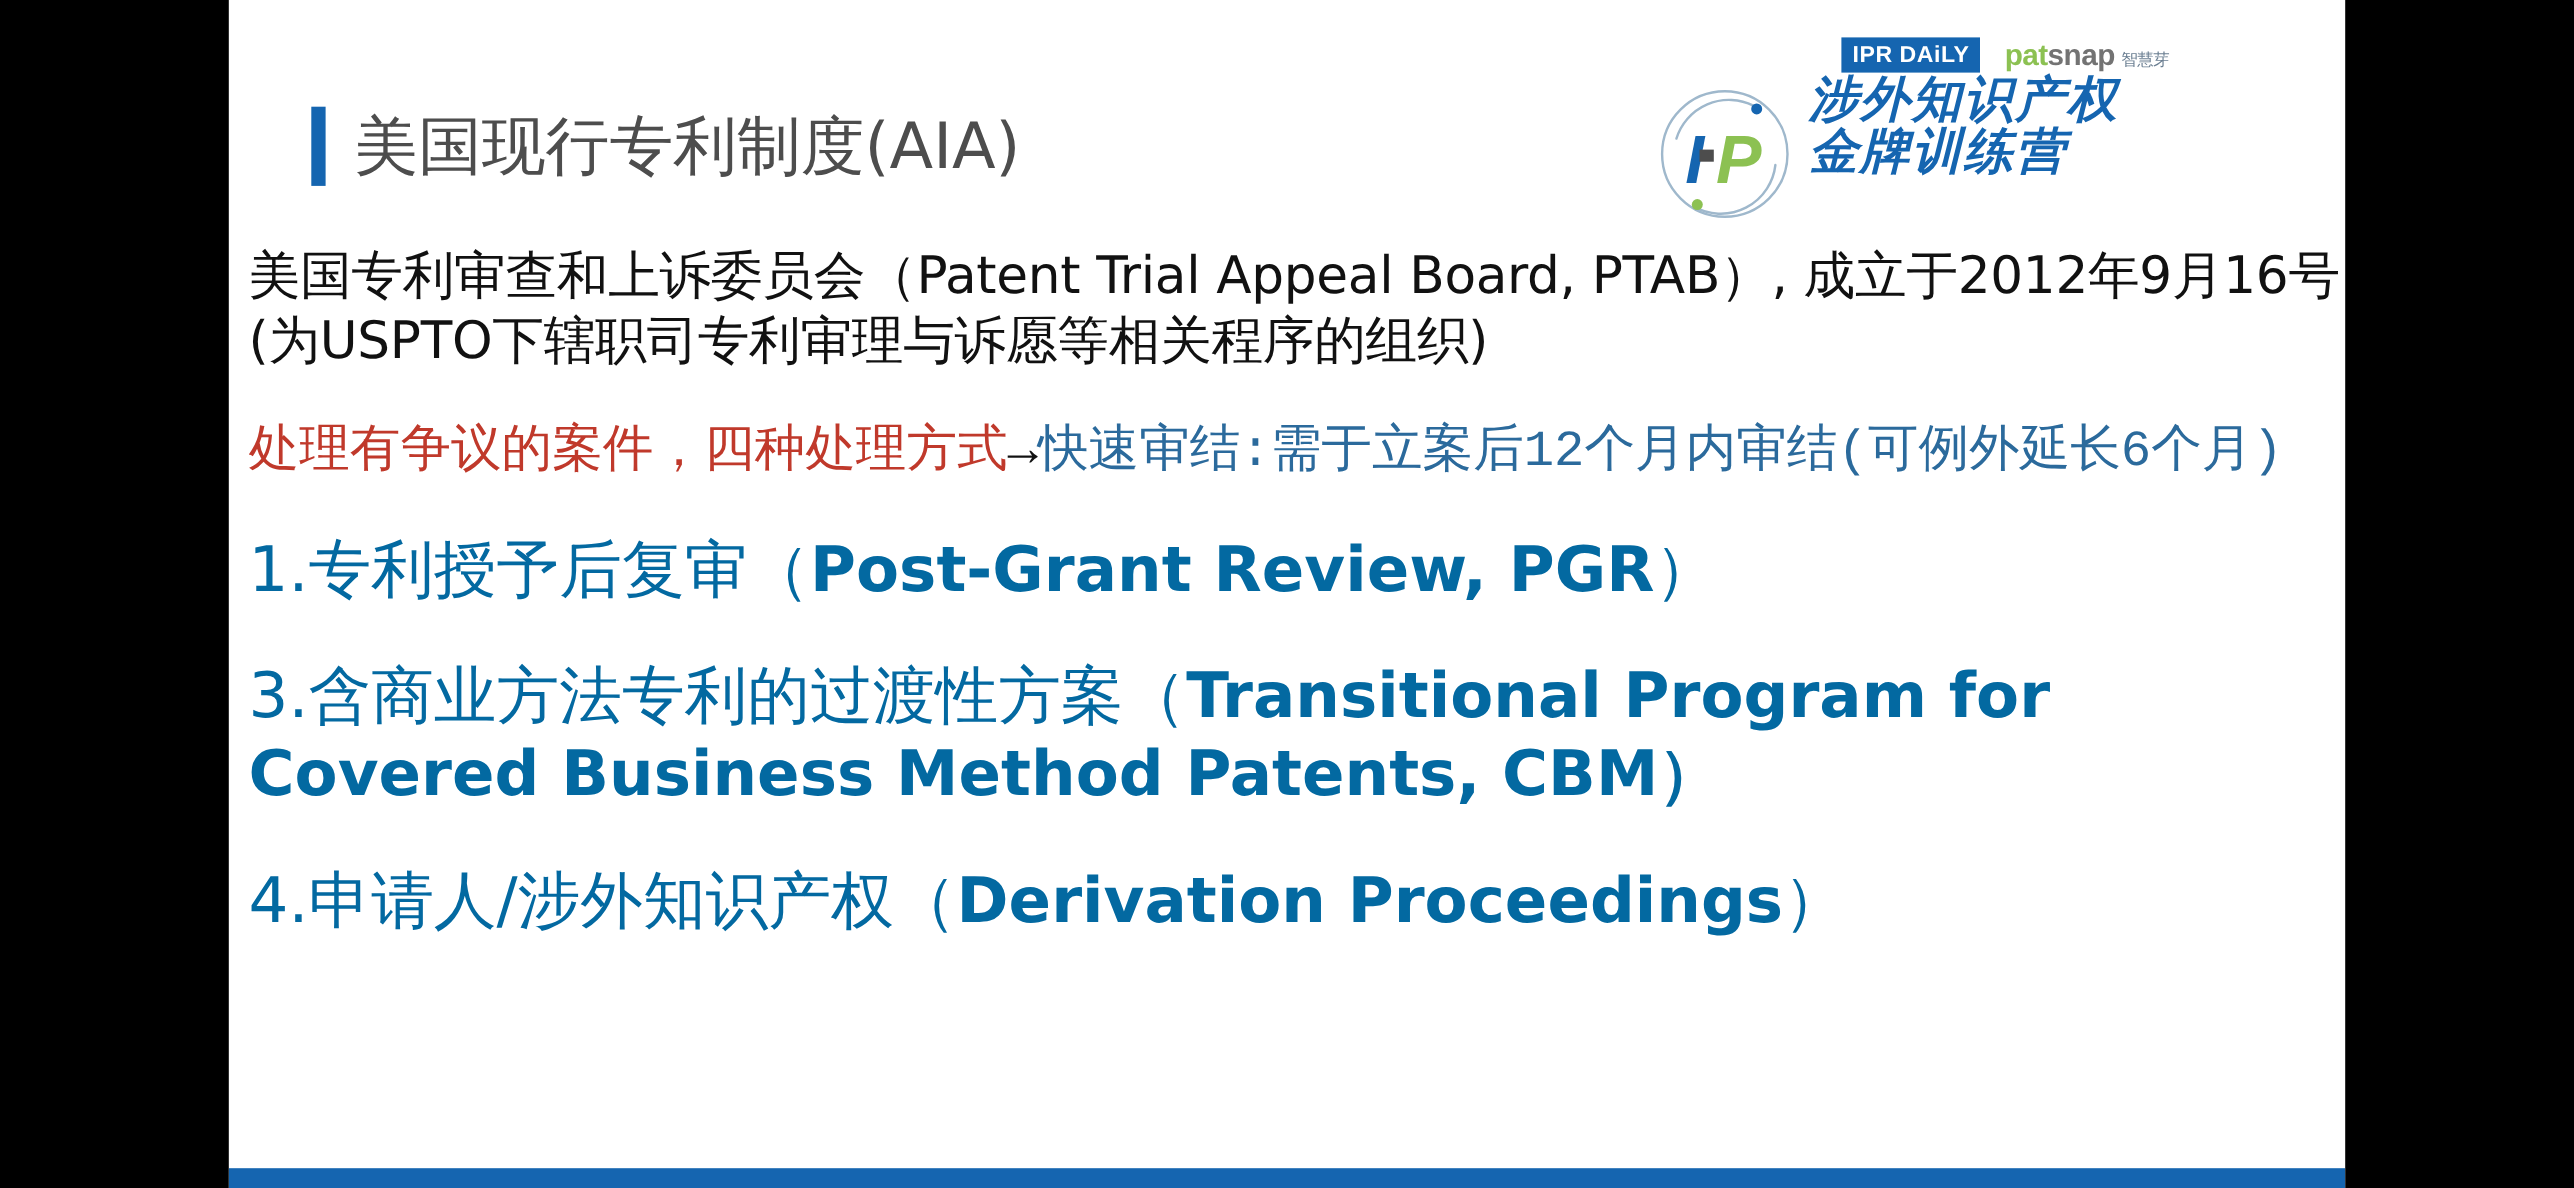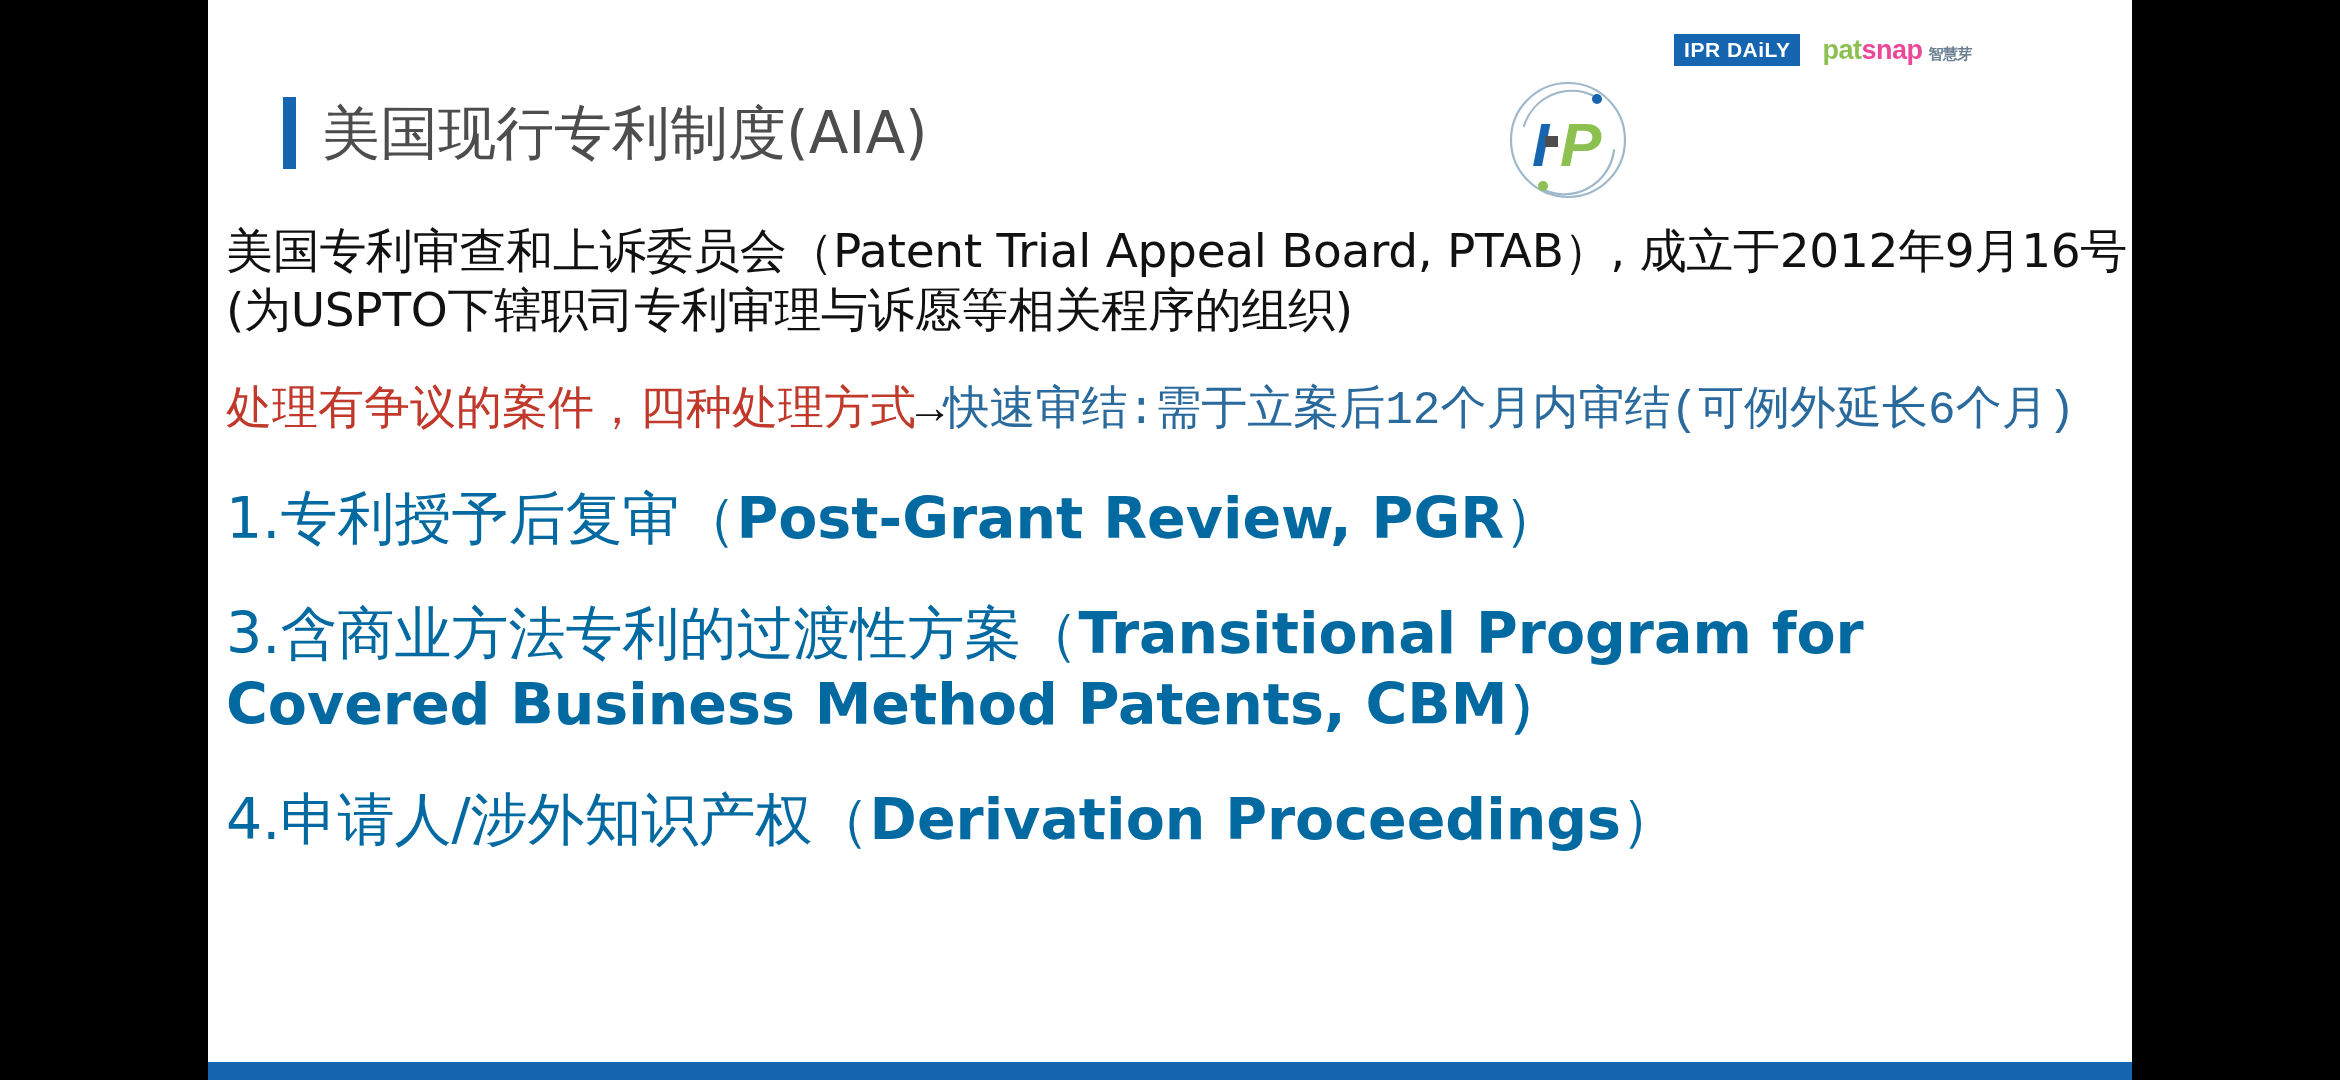--- a/index.html
+++ b/index.html
@@ -59,26 +59,26 @@
   }
 
   #patsnap-wordmark {
     font-size: 27px;
     font-weight: bold;
     letter-spacing: -0.5px;
     line-height: 1;
     white-space: nowrap;
   }
   .ps-pat { color: #8cc152; }
-  .ps-snap { color: #ec4899; margin-top: 16px; }
+  .ps-snap { color: #737373; margin-top: 16px; }
   #patsnap-cn {
     font-size: 15px;
     color: #6b7f92;
     margin-left: 6px;
-    font-weight: bold;
+    font-weight: normal;
   }
 
   #ip-mark {
     position: absolute;
     left: 0px;
     top: 46px;
     width: 132px;
     height: 132px;
   }
 
@@ -184,20 +184,24 @@
         <circle cx="66" cy="66" r="57" fill="none" stroke="#9fb8cc" stroke-width="2.2"></circle>
         <path d="M 22 52 A 50 50 0 0 1 92 22" fill="none" stroke="#9fb8cc" stroke-width="2.2" stroke-linecap="round"></path>
         <path d="M 112 76 A 50 50 0 0 1 38 114" fill="none" stroke="#9fb8cc" stroke-width="2.2" stroke-linecap="round"></path>
         <circle cx="95" cy="25" r="5" fill="#1565b0"></circle>
         <circle cx="41" cy="112" r="5" fill="#8cc152"></circle>
         <text x="30" y="92" font-family="Liberation Sans, sans-serif" font-size="62" font-weight="bold" font-style="italic" fill="#1565b0">I</text>
         <rect x="43" y="62" width="13" height="11" fill="#4d4d4d"></rect>
         <text x="58" y="92" font-family="Liberation Sans, sans-serif" font-size="62" font-weight="bold" font-style="italic" fill="#8cc152">P</text>
       </svg>
 
+      <div id="camp-title">
+        <div>涉外知识产权</div>
+        <div>金牌训练营</div>
+      </div>
     </div>
 
     <div id="heading-row">
       <div id="heading-bar"></div>
       <div id="page-title">美国现行专利制度(AIA)</div>
     </div>
 
     <div id="body-block">
 
       <div id="intro-para" class="para">

